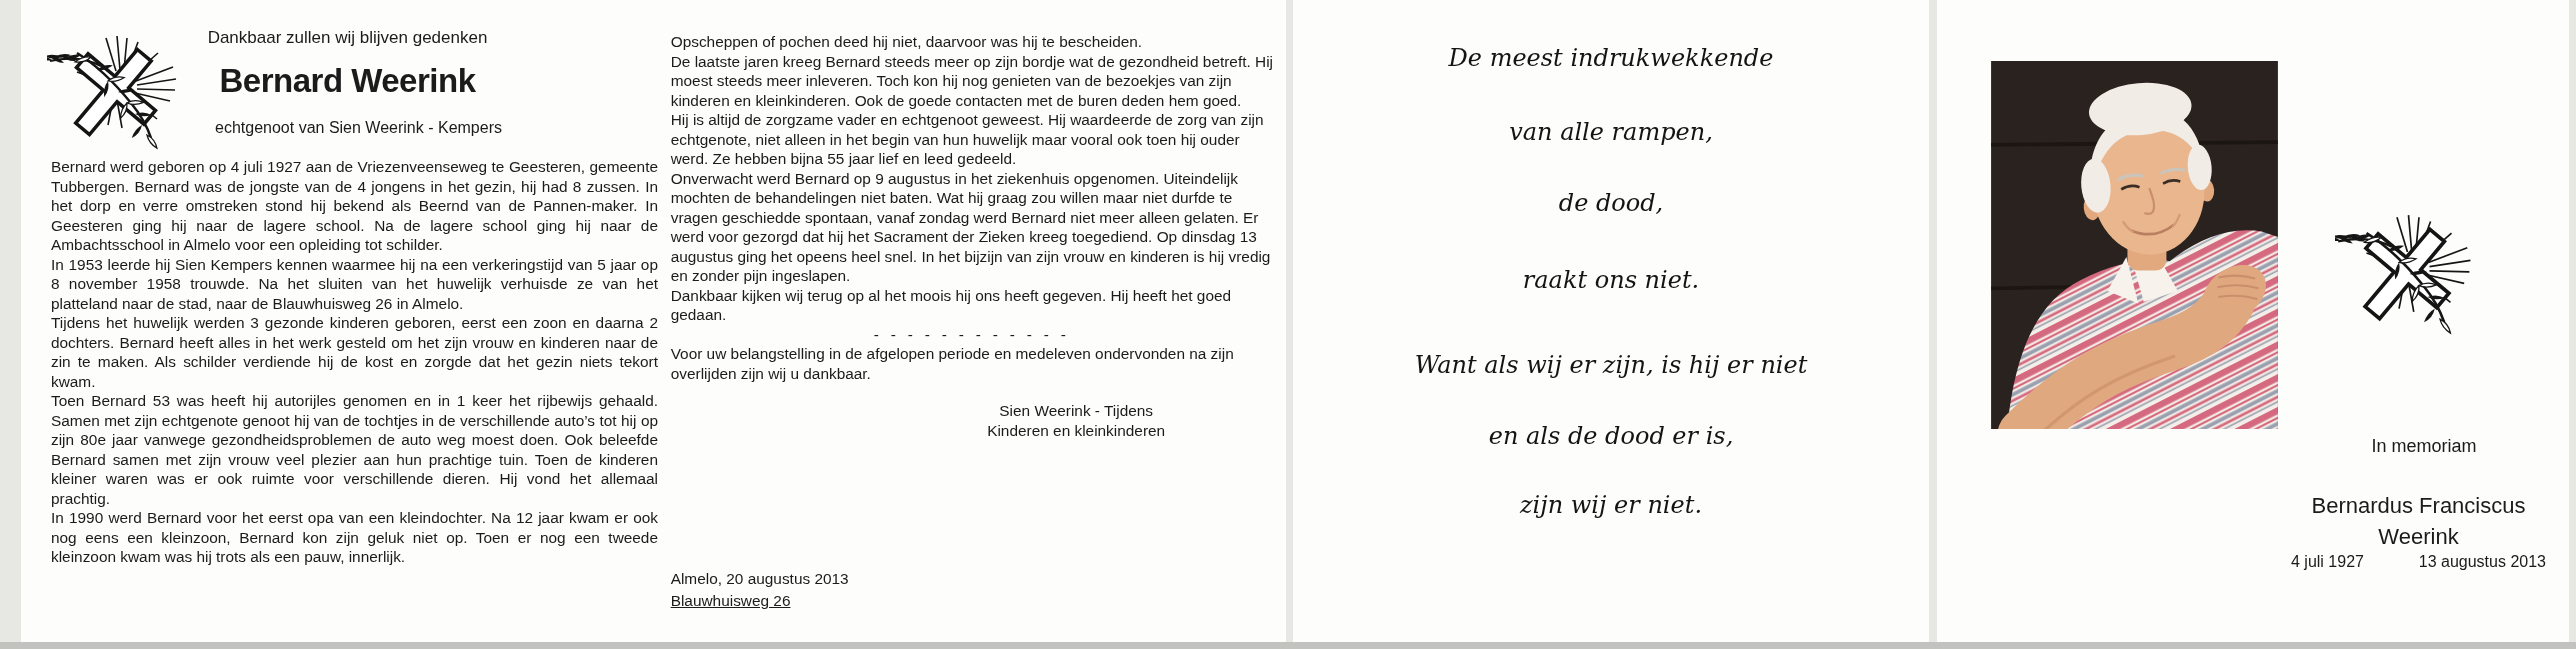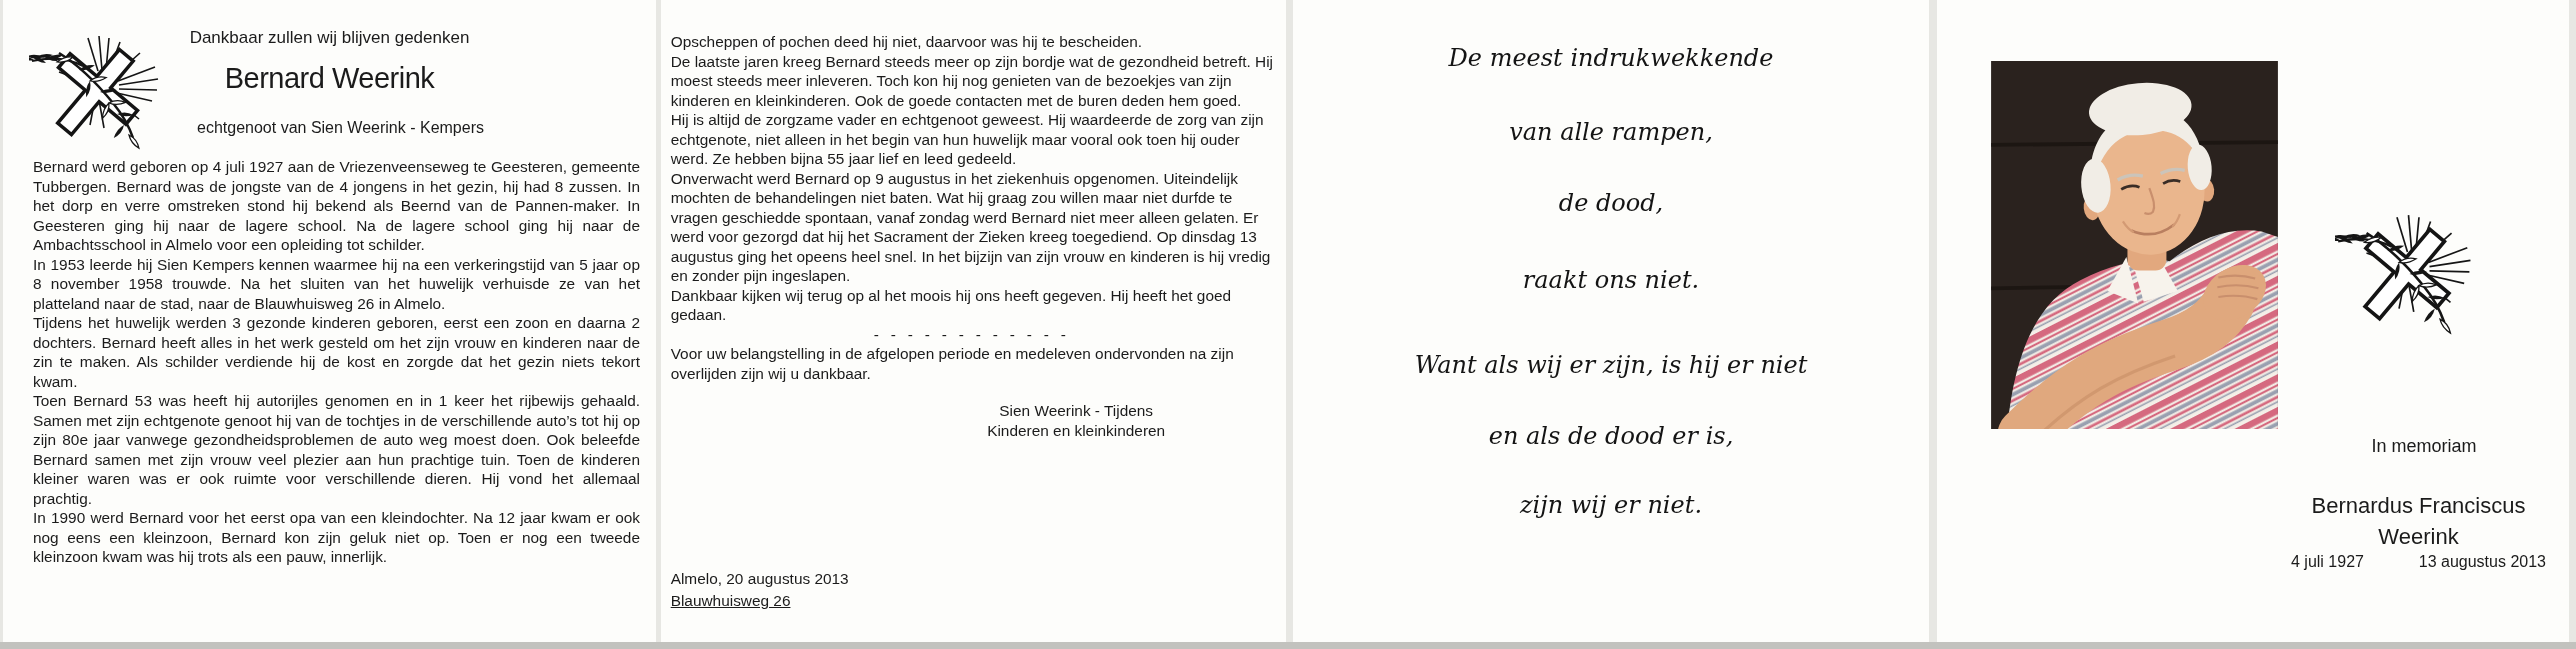--- a/index.html
+++ b/index.html
@@ -2,30 +2,30 @@
 <html style="font-size:8.7px"><head>
 <meta charset="utf-8">
 <style>
   html,body{margin:0;padding:0;background:#dcdcd8;}
   .scan{
     position:relative;width:2576px;height:649px;overflow:hidden;
     background:#e7e7e3;
     font-family:"Liberation Sans",sans-serif;color:#1b1b1b;
   }
   .panel{position:absolute;top:0;height:642px;background:#fdfdfb;}
-  #panel1{left:3px;width:653px;}
+  #panel1{left:21px;width:653px;}
   #panel2{left:661px;width:625px;}
   #panel3{left:1293px;width:636px;}
   #panel4{left:1937px;width:632px;}
   .bottom-band{position:absolute;left:0;top:642px;width:2576px;height:7.6px;background:#c2c2be;}
 
   
   .p1-emblem{position:absolute;left:26px;top:35px;width:140px;height:115px;}
   .p1-intro{position:absolute;left:0;top:28px;width:100%;text-align:center;font-size:17px;}
-  .p1-name{position:absolute;left:0;top:62px;width:100%;text-align:center;font-size:29px;font-weight:normal;letter-spacing:-0.5px;}
+  .p1-name{position:absolute;left:0;top:62px;width:100%;text-align:center;font-size:33px;font-weight:bold;letter-spacing:-0.5px;}
   .p1-spouse{position:absolute;left:0;top:119px;width:100%;text-align:center;font-size:16px;padding-left:11px;}
   .p1-body{position:absolute;left:30px;right:16px;top:157px;font-size:15.4px;line-height:19.5px;text-align:justify;}
   .p1-body p,.p2-body p{margin:0;}
   .mt1{margin-top:19.5px;}
   .mt2{margin-top:38px;}
 
   
   .p2-body{position:absolute;left:9.7px;right:13px;top:32px;font-size:15.4px;line-height:19.5px;}
   .mtA{margin-top:19.5px;}
   .mtB{margin-top:26px;}

